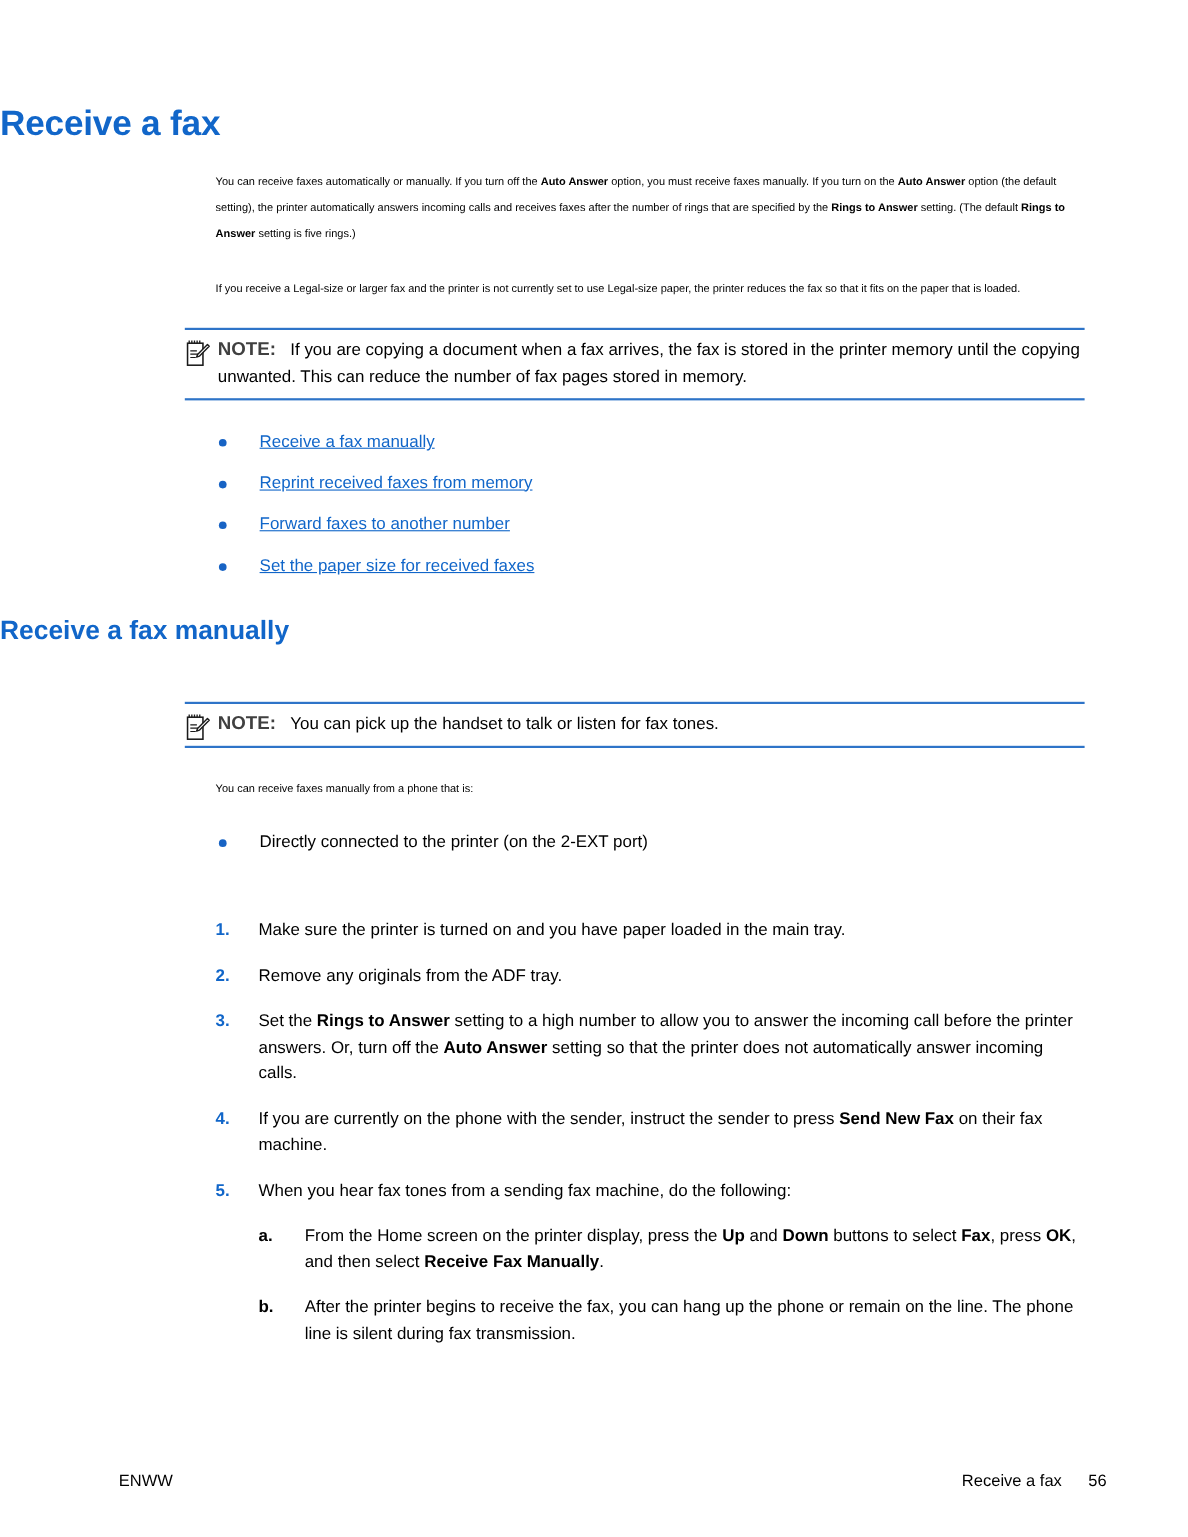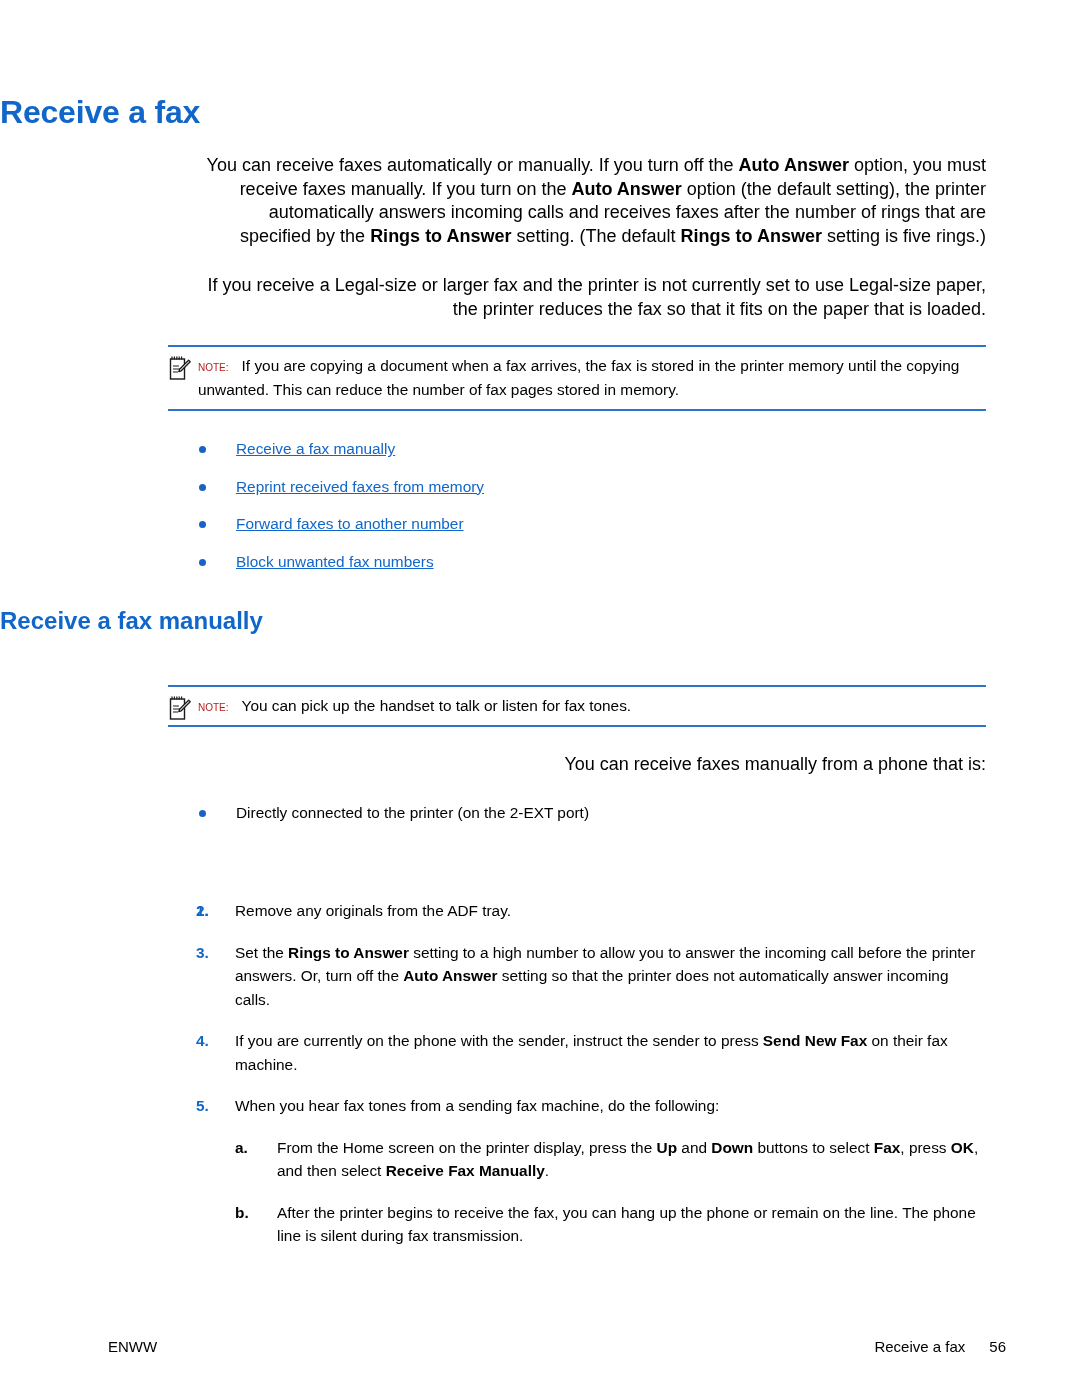--- a/index.html
+++ b/index.html
@@ -52,44 +52,44 @@
   h3.doc-h3 {
     font-size: 15px;
     font-weight: bold;
     color: #1166C9;
     margin: 0;
     line-height: 1.15;
   }
 
   
   p.doc-p {
-    font-size: 18px;
+    font-size: 10px;
     line-height: 23.5px;
     margin: 0;
     color: #000;
-    text-align: right;
+    text-align: left;
   }
   b, strong { font-weight: bold; }
 
   
   .note {
     position: relative;
     border-top: 2px solid #2E74C8;
     border-bottom: 2px solid #2E74C8;
     padding: 7px 0 8px 0;
     box-sizing: border-box;
   }
   .note-inner {
     position: relative;
     padding-left: 30px;
   }
   .note-label {
-    color: #b91c1c;
-    font-weight: normal;
-    font-size: 10px;
+    color: #404040;
+    font-weight: bold;
+    font-size: 17px;
   }
   .note-text {
     font-size: 15.4px;
     line-height: 23.5px;
   }
   .note-icon {
     position: absolute;
     left: 0px;
     top: 1px;
     width: 24px;
@@ -235,21 +235,21 @@
       <li>
         <span class="bullet"></span>
         <a href="#">Reprint received faxes from memory</a>
       </li>
       <li>
         <span class="bullet"></span>
         <a href="#">Forward faxes to another number</a>
       </li>
       <li>
         <span class="bullet"></span>
-        <a href="#">Block unwanted fax numbers</a>
+        <a href="#">Set the paper size for received faxes</a>
       </li>
     </ul>
   </div>
 
   <div class="sp-20"></div>
 
   <h2 class="doc-h2 col-head">Receive a fax manually</h2>
 
   <div class="sp-26"></div>
 
@@ -291,20 +291,21 @@
   <div class="sp-20"></div>
 
 
   <div class="sp-24"></div>
 
   <div class="col-body body-width">
     <ol class="steps">
 
       <li>
         <span class="num">1.</span>
+        <span>Make sure the printer is turned on and you have paper loaded in the main tray.</span>
       </li>
 
       <li>
         <span class="num">2.</span>
         <span>Remove any originals from the ADF tray.</span>
       </li>
 
       <li>
         <span class="num">3.</span><span>Set the </span><b>Rings to Answer</b><span> setting to a high number to allow you to answer the incoming call before the printer answers. Or, turn off the </span><b>Auto Answer</b><span> setting so that the printer does not automatically answer incoming calls.</span>
       </li>

